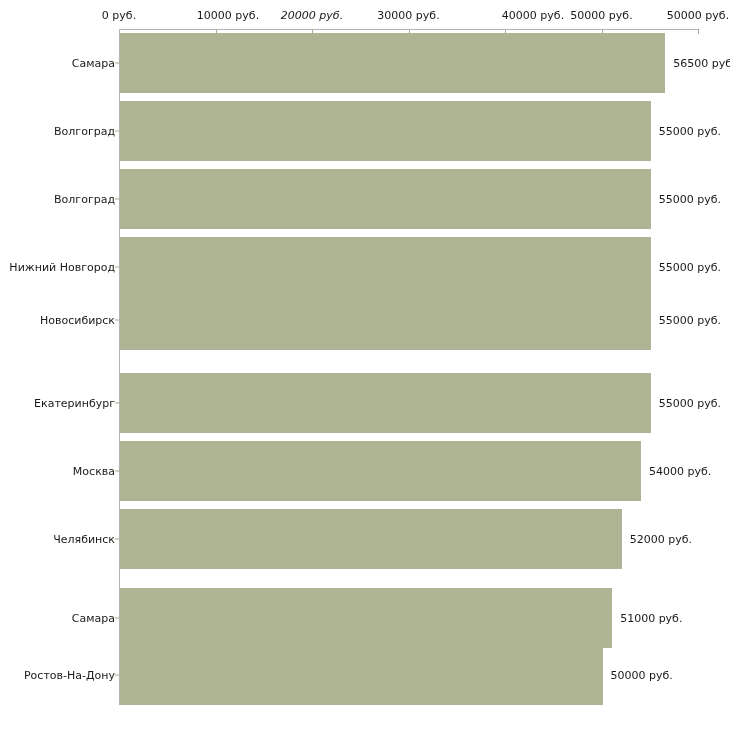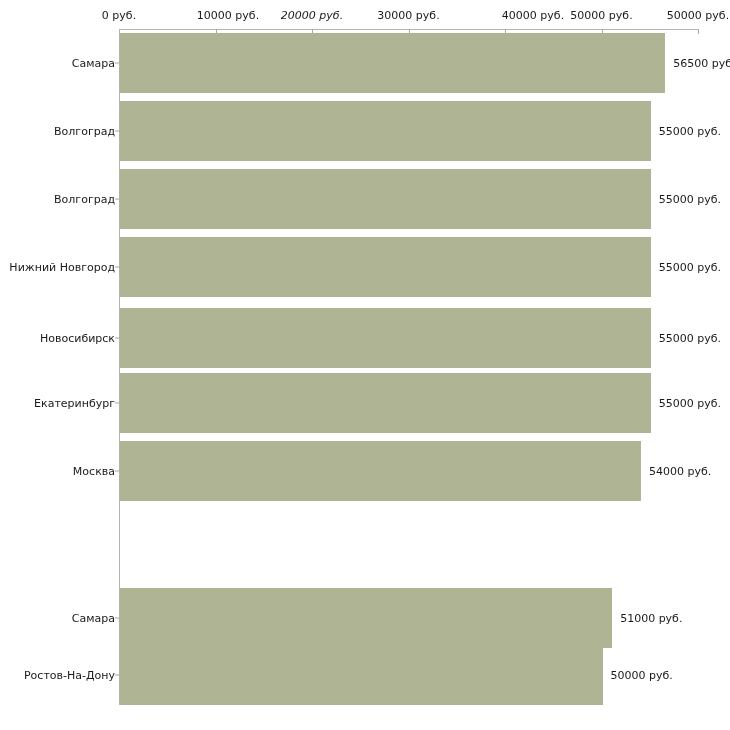--- a/index.html
+++ b/index.html
@@ -161,38 +161,44 @@
         <div class="cat-tick"></div>
         <div class="bar" style="width: 530.75px; background: rgb(174, 180, 148);"></div>
         <div class="value-label" style="left: 658.75px;">55000 руб.</div>
       </div>
       <div class="row" style="top: 237px;">
         <div class="cat-label">Нижний Новгород</div>
         <div class="cat-tick"></div>
         <div class="bar" style="width: 530.75px; background: rgb(174, 180, 148);"></div>
         <div class="value-label" style="left: 658.75px;">55000 руб.</div>
       </div>
-      <div class="row" style="top: 308px;">
+      <div class="row" style="top: 290px;">
         <div class="cat-label">Новосибирск</div>
         <div class="cat-tick"></div>
         <div class="bar" style="width: 530.75px; background: rgb(174, 180, 148);"></div>
         <div class="value-label" style="left: 658.75px;">55000 руб.</div>
       </div>
       <div class="row" style="top: 373px; text-decoration: underline;">
         <div class="cat-label">Екатеринбург</div>
         <div class="cat-tick"></div>
         <div class="bar" style="width: 530.75px; background: rgb(174, 180, 148);"></div>
         <div class="value-label" style="left: 658.75px;">55000 руб.</div>
       </div>
       <div class="row" style="top: 441px;">
         <div class="cat-label">Москва</div>
         <div class="cat-tick"></div>
         <div class="bar" style="width: 521.1px; background: rgb(174, 180, 148);"></div>
         <div class="value-label" style="left: 649.1px;">54000 руб.</div>
       </div>
+      <div class="row" style="top: 509px;">
+        <div class="cat-label">Челябинск</div>
+        <div class="cat-tick"></div>
+        <div class="bar" style="width: 501.8px; background: rgb(174, 180, 148);"></div>
+        <div class="value-label" style="left: 629.8px;">52000 руб.</div>
+      </div>
       <div class="row" style="top: 577px; margin-top: 11px;">
         <div class="cat-label">Самара</div>
         <div class="cat-tick"></div>
         <div class="bar" style="width: 492.15px; background: rgb(174, 180, 148);"></div>
         <div class="value-label" style="left: 620.15px;">51000 руб.</div>
       </div>
       <div class="row" style="top: 645px;">
         <div class="cat-label">Ростов-На-Дону</div>
         <div class="cat-tick"></div>
         <div class="bar" style="width: 482.5px; background: rgb(174, 180, 148);"></div>

